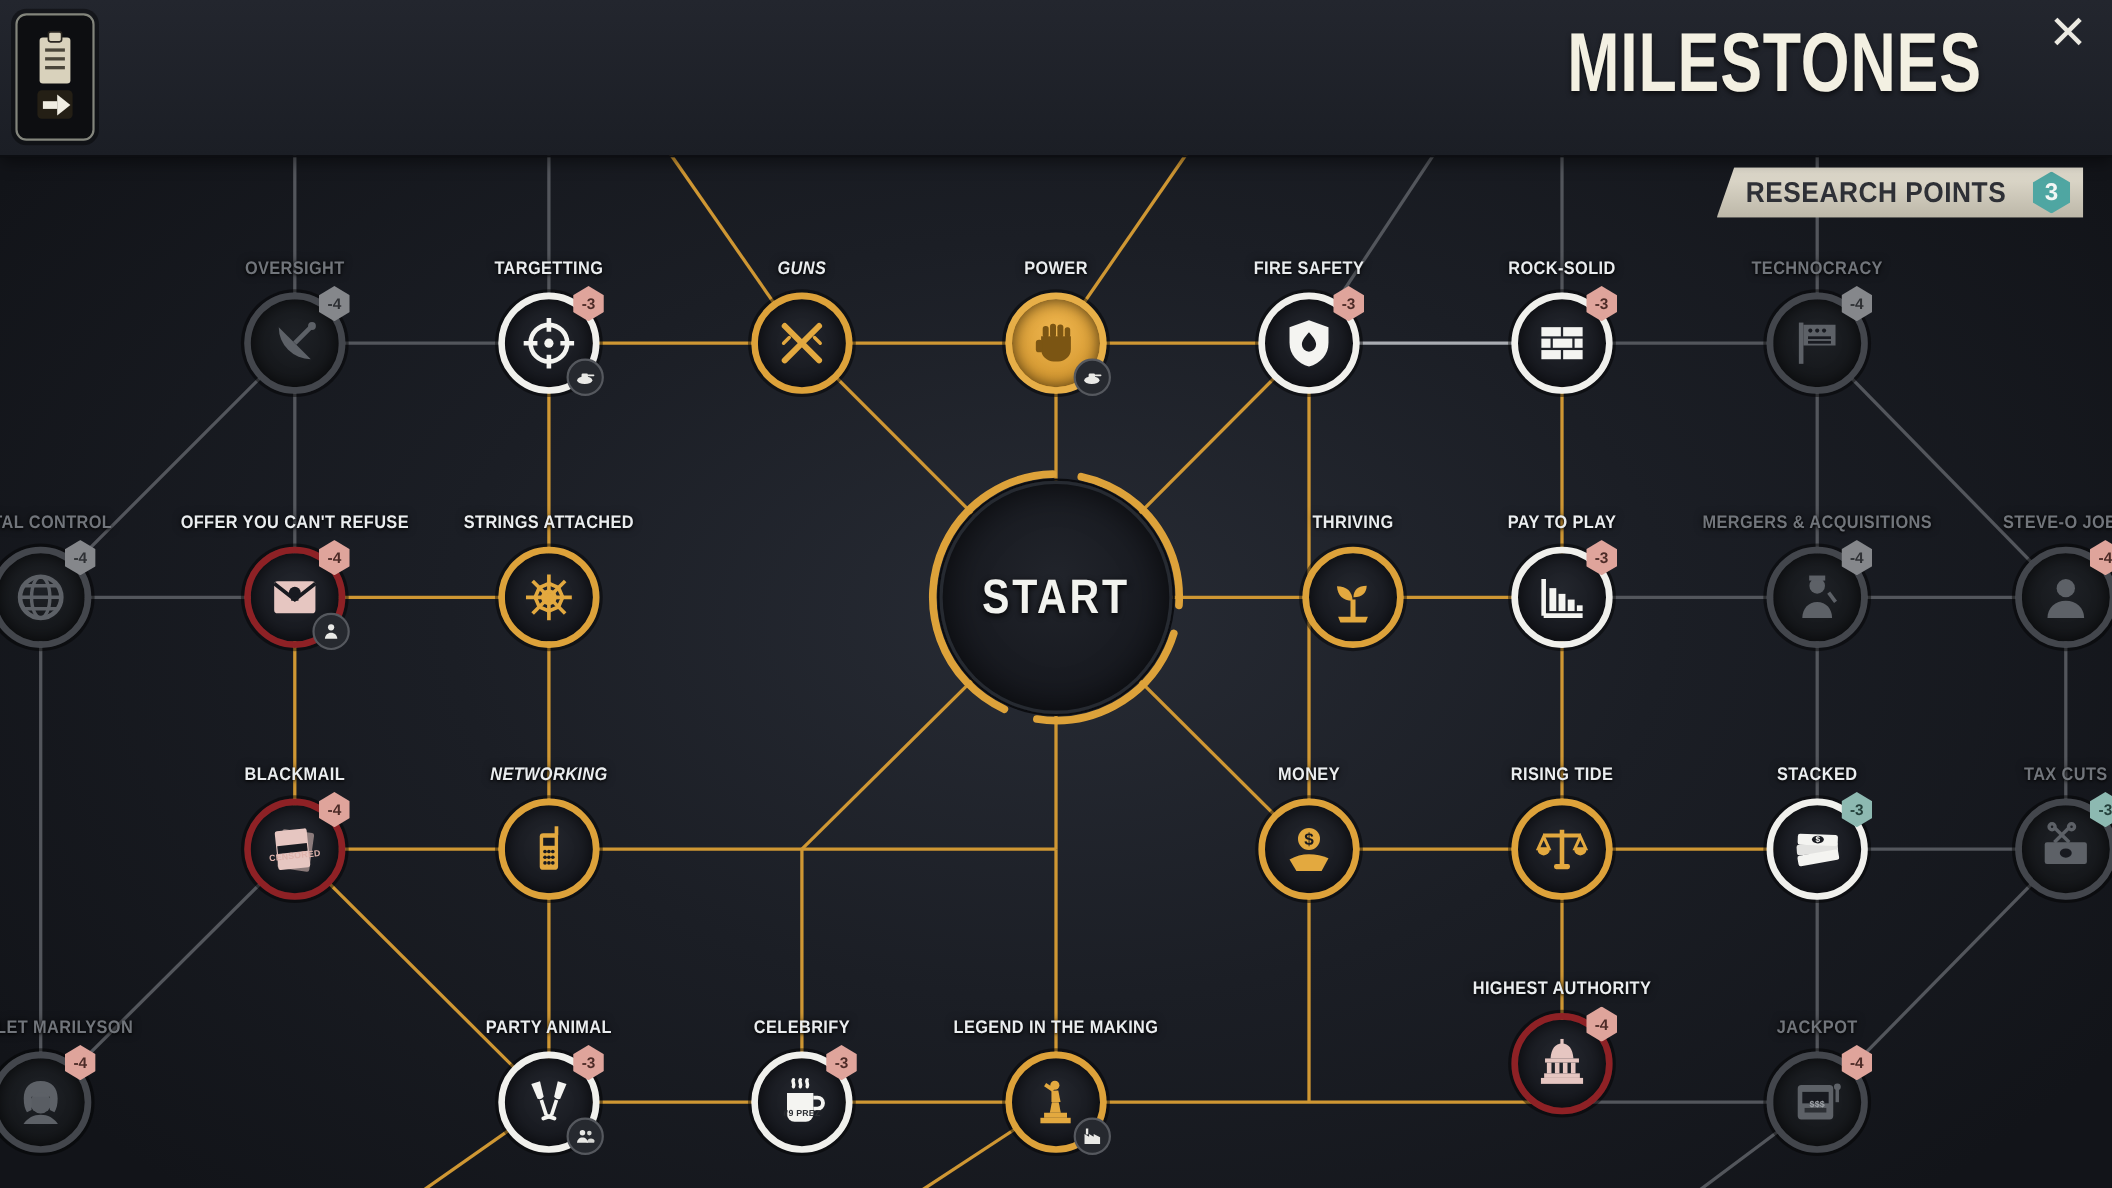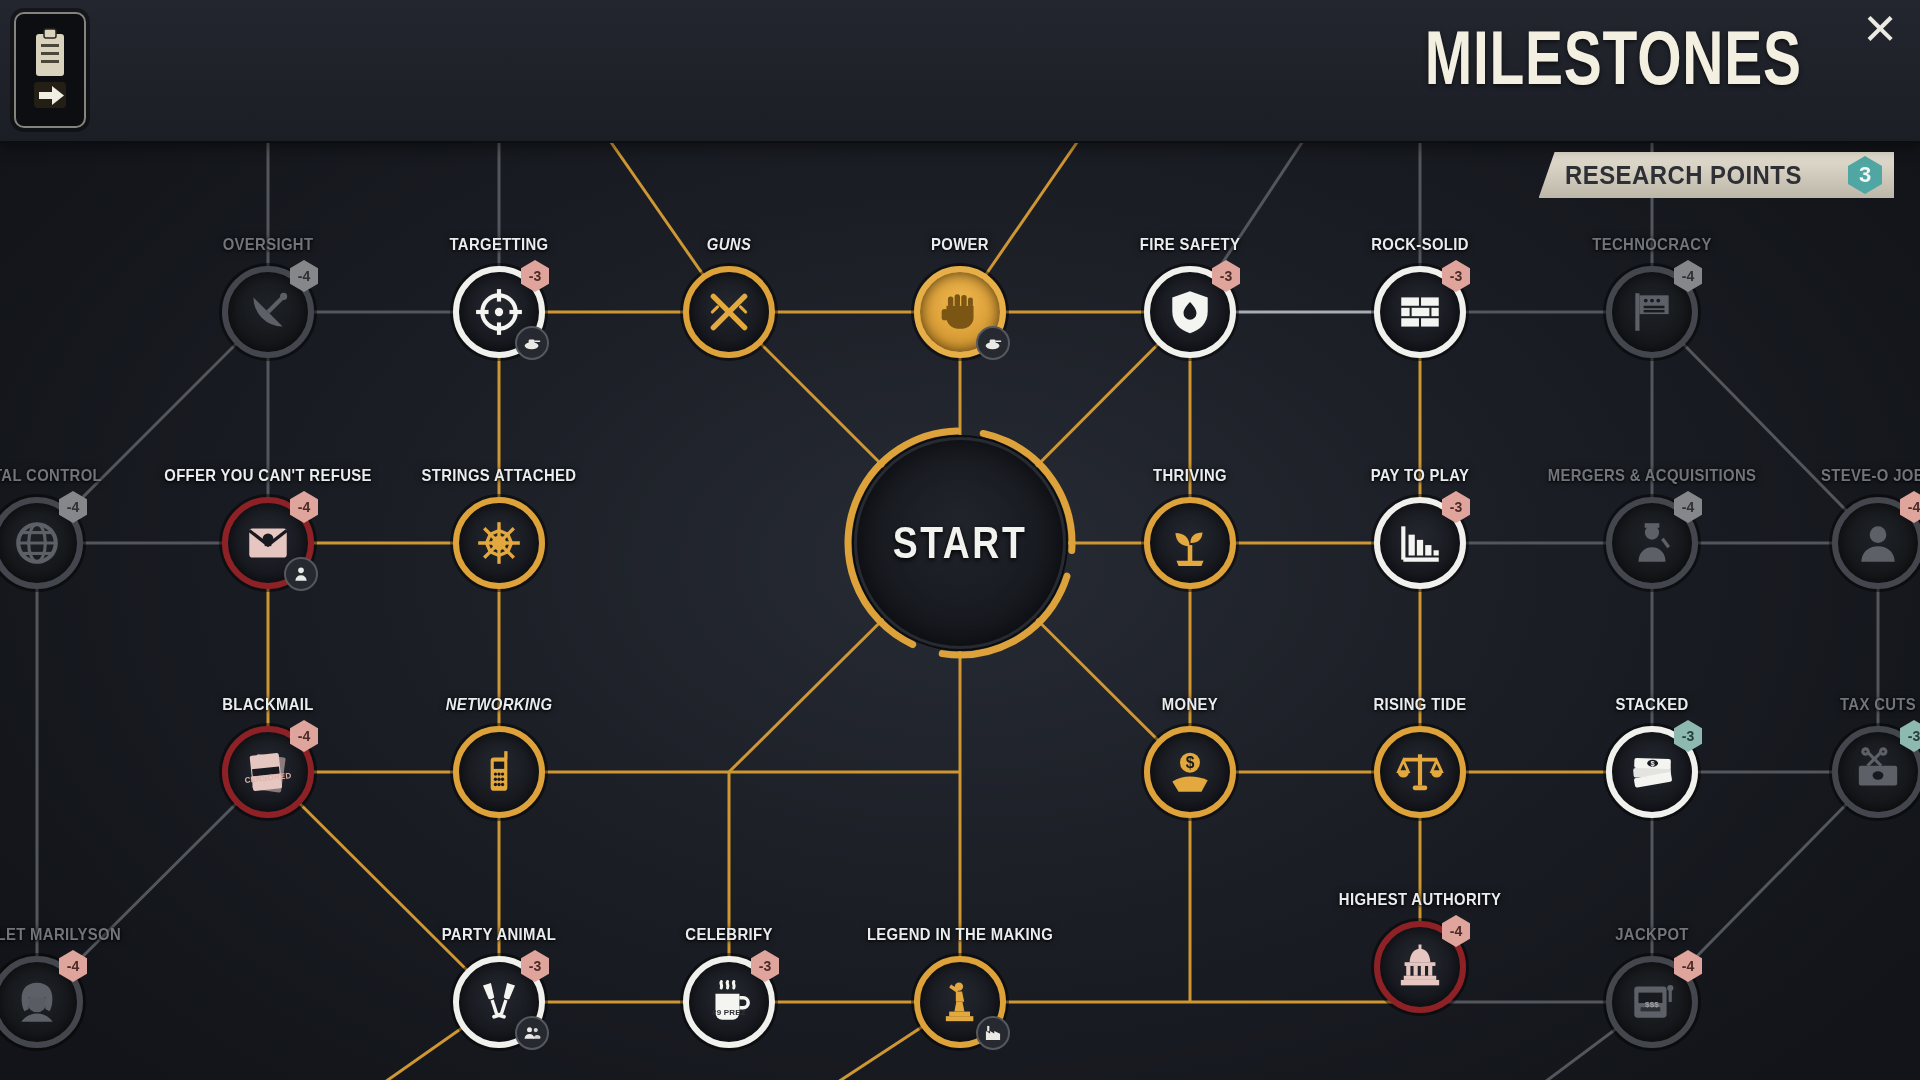--- a/index.html
+++ b/index.html
@@ -13,21 +13,21 @@
   .title{position:absolute;top:14px;right:118px;font-size:76px;font-weight:bold;
     color:#f3f0e2;letter-spacing:1px;transform:scaleX(.75);transform-origin:100% 50%;
     text-shadow:0 2px 6px rgba(0,0,0,.6);white-space:nowrap;}
   .close-btn{position:absolute;top:2px;right:14px;width:52px;height:52px;z-index:12;
     color:#eceae2;font-size:56px;line-height:52px;text-align:center;cursor:pointer;}
   .panel-btn{position:absolute;top:12px;left:14px;width:68px;height:112px;z-index:12;
     border:2px solid #83857c;border-radius:10px;background:#0d0e11;
     box-shadow:0 0 0 4px rgba(0,0,0,.4);display:flex;align-items:center;justify-content:center;cursor:pointer;}
   
   .rp-banner{position:absolute;top:152px;right:26px;height:46px;z-index:9;
-    display:flex;align-items:center;gap:26px;padding:0 12px 0 26px;
+    display:flex;align-items:center;gap:4px;padding:0 12px 0 26px;
     background:linear-gradient(180deg,#e4dfd1 0%,#bcb7a8 100%);
     clip-path:polygon(16px 0,100% 0,100% 100%,0 100%);
     box-shadow:0 4px 10px rgba(0,0,0,.5);}
   .rp-label{font-size:26px;font-weight:bold;color:#2e3036;letter-spacing:.5px;
     transform:scaleX(.92);transform-origin:0 50%;white-space:nowrap;}
   .hex{width:34px;height:38px;display:flex;align-items:center;justify-content:center;
     clip-path:polygon(50% 0,100% 26%,100% 74%,50% 100%,0 74%,0 26%);
     background:#4fa6a2;color:#f2f6f5;font-size:22px;font-weight:bold;}
   
   .edges{position:absolute;left:0;top:0;z-index:1;}
@@ -298,21 +298,21 @@
               <line x1="12" y1="2" x2="12" y2="22"></line>
               <line x1="2" y1="12" x2="22" y2="12"></line>
               <line x1="4.9" y1="4.9" x2="19.1" y2="19.1"></line>
               <line x1="19.1" y1="4.9" x2="4.9" y2="19.1"></line>
               <path d="M12 6 L16.2 7.8 18 12 16.2 16.2 12 18 7.8 16.2 6 12 7.8 7.8 Z"></path>
               <path d="M12 9.2 L14 10 14.8 12 14 14 12 14.8 10 14 9.2 12 10 10 Z"></path>
             </g>
           </svg>
         </div>
       </div>
-      <div class="node unlocked" style="left: 1190px; top: 497px;">
+      <div class="node unlocked" style="left: 1230px; top: 497px;">
         <div class="node-label">THRIVING</div>
         <div class="circle">
           <svg viewBox="0 0 24 24" fill="currentColor">
             <path d="M12 21v-8" stroke="currentColor" stroke-width="2.2" fill="none"></path>
             <path d="M11.8 13.5C11.8 9.6 9.3 7.2 5 7.2c.3 4.2 2.8 6.4 6.8 6.3z"></path>
             <path d="M12.2 12c0-3.1 2-5 5.8-5-.2 3.4-2.2 5.1-5.8 5z"></path>
             <path d="M5.5 20.5h13l-1 2.5h-11z"></path>
           </svg>
         </div>
       </div>

